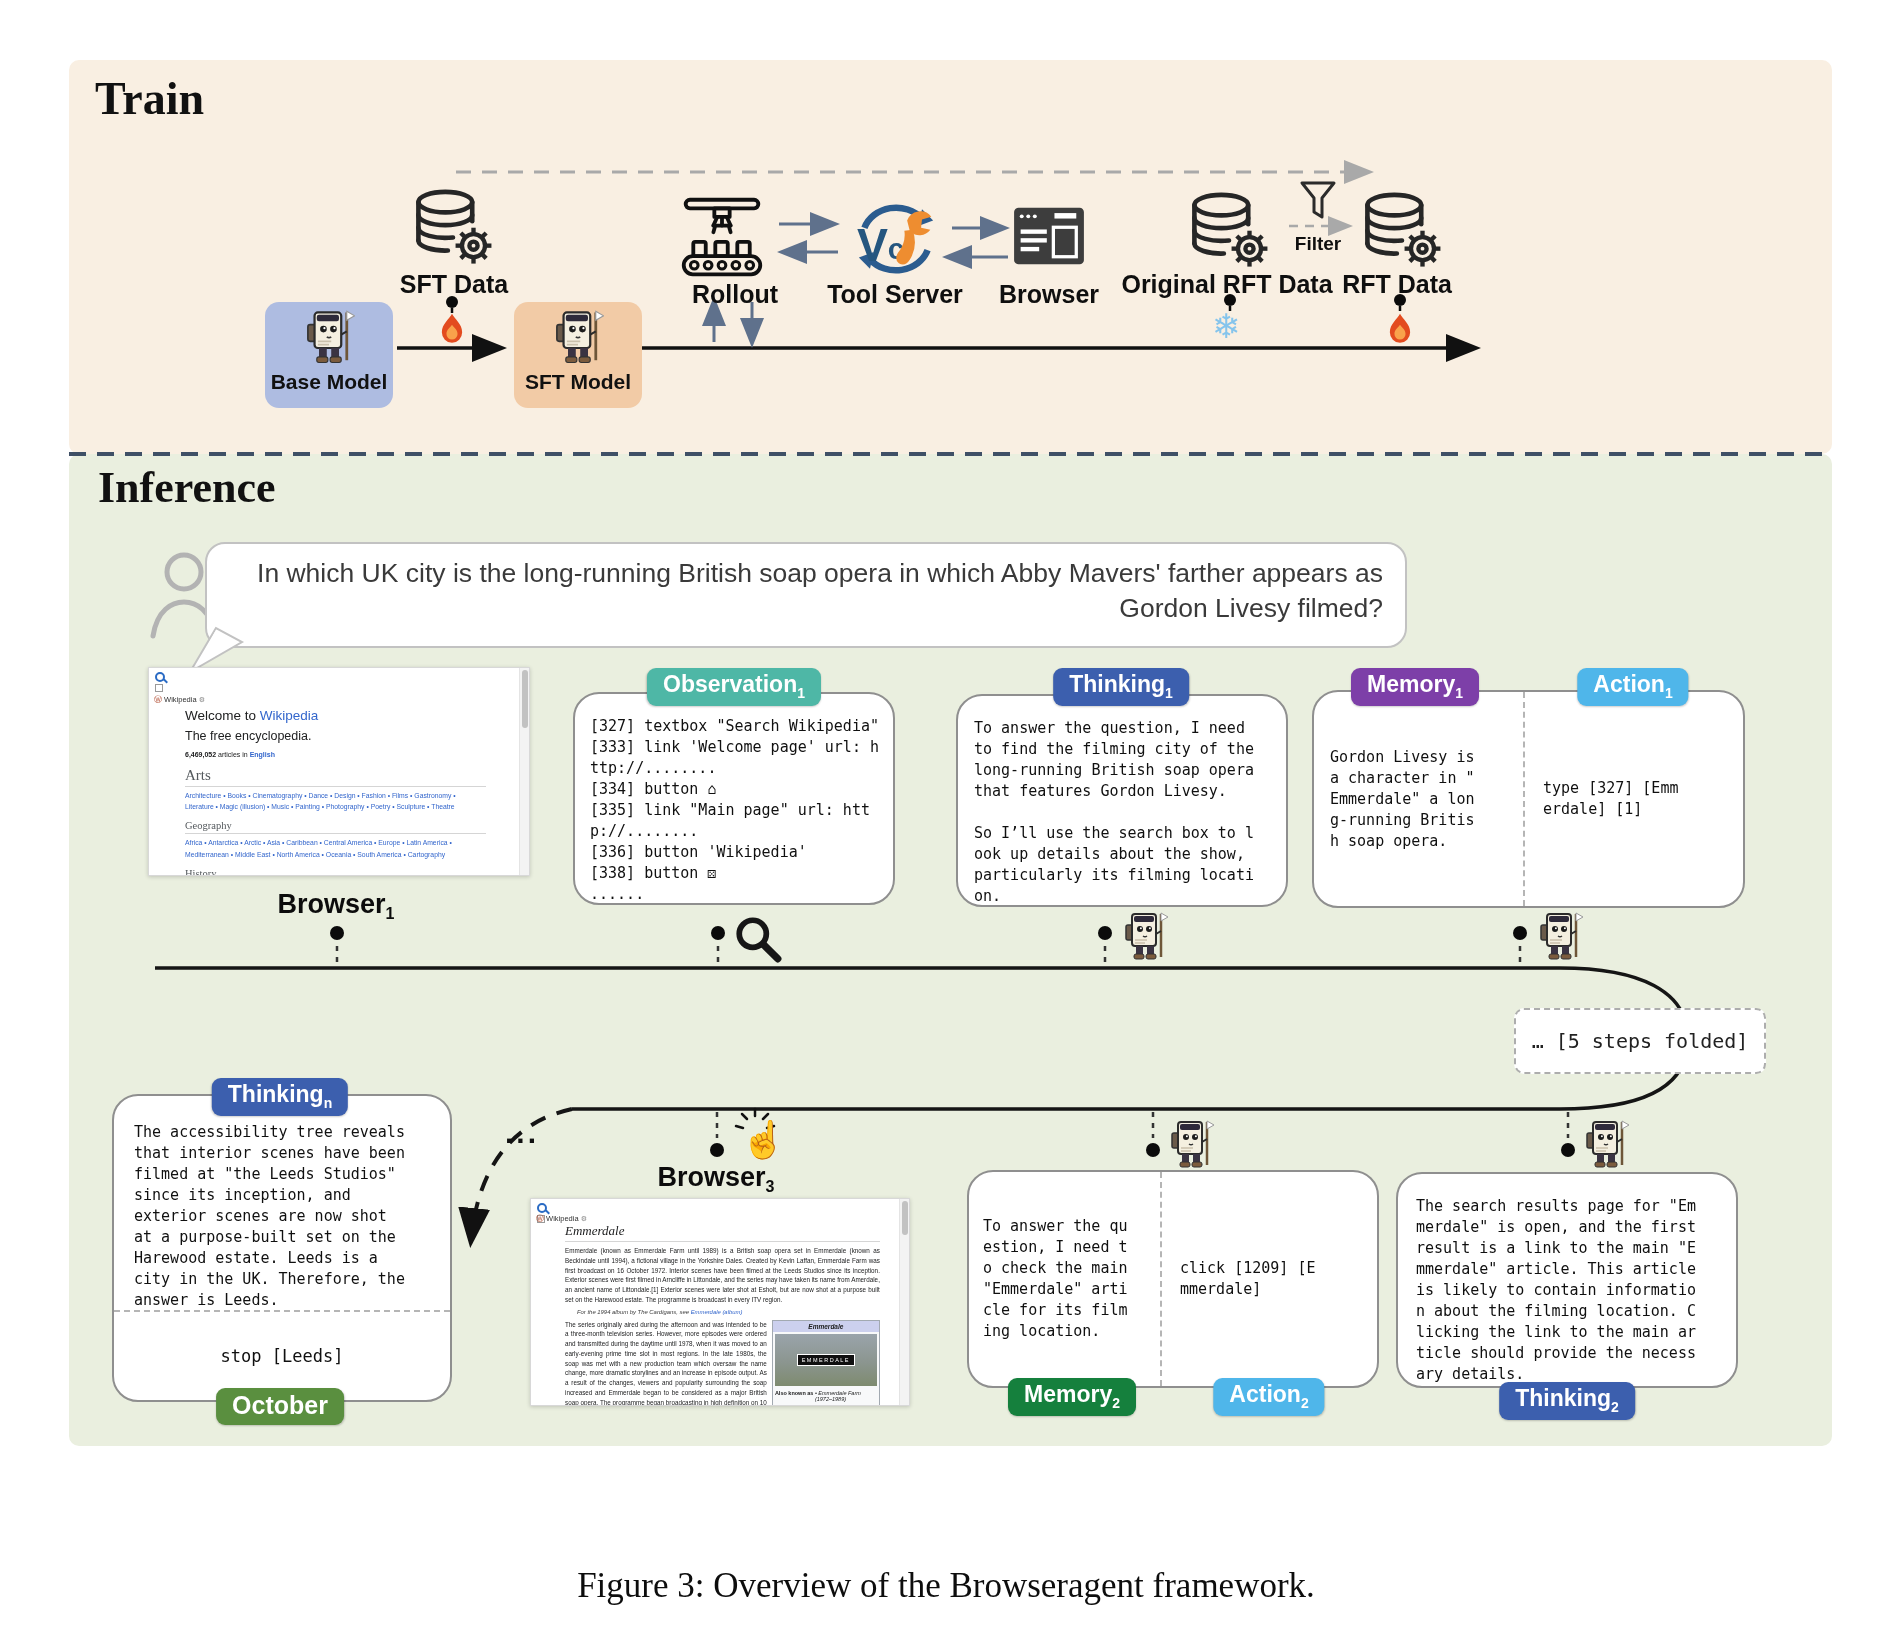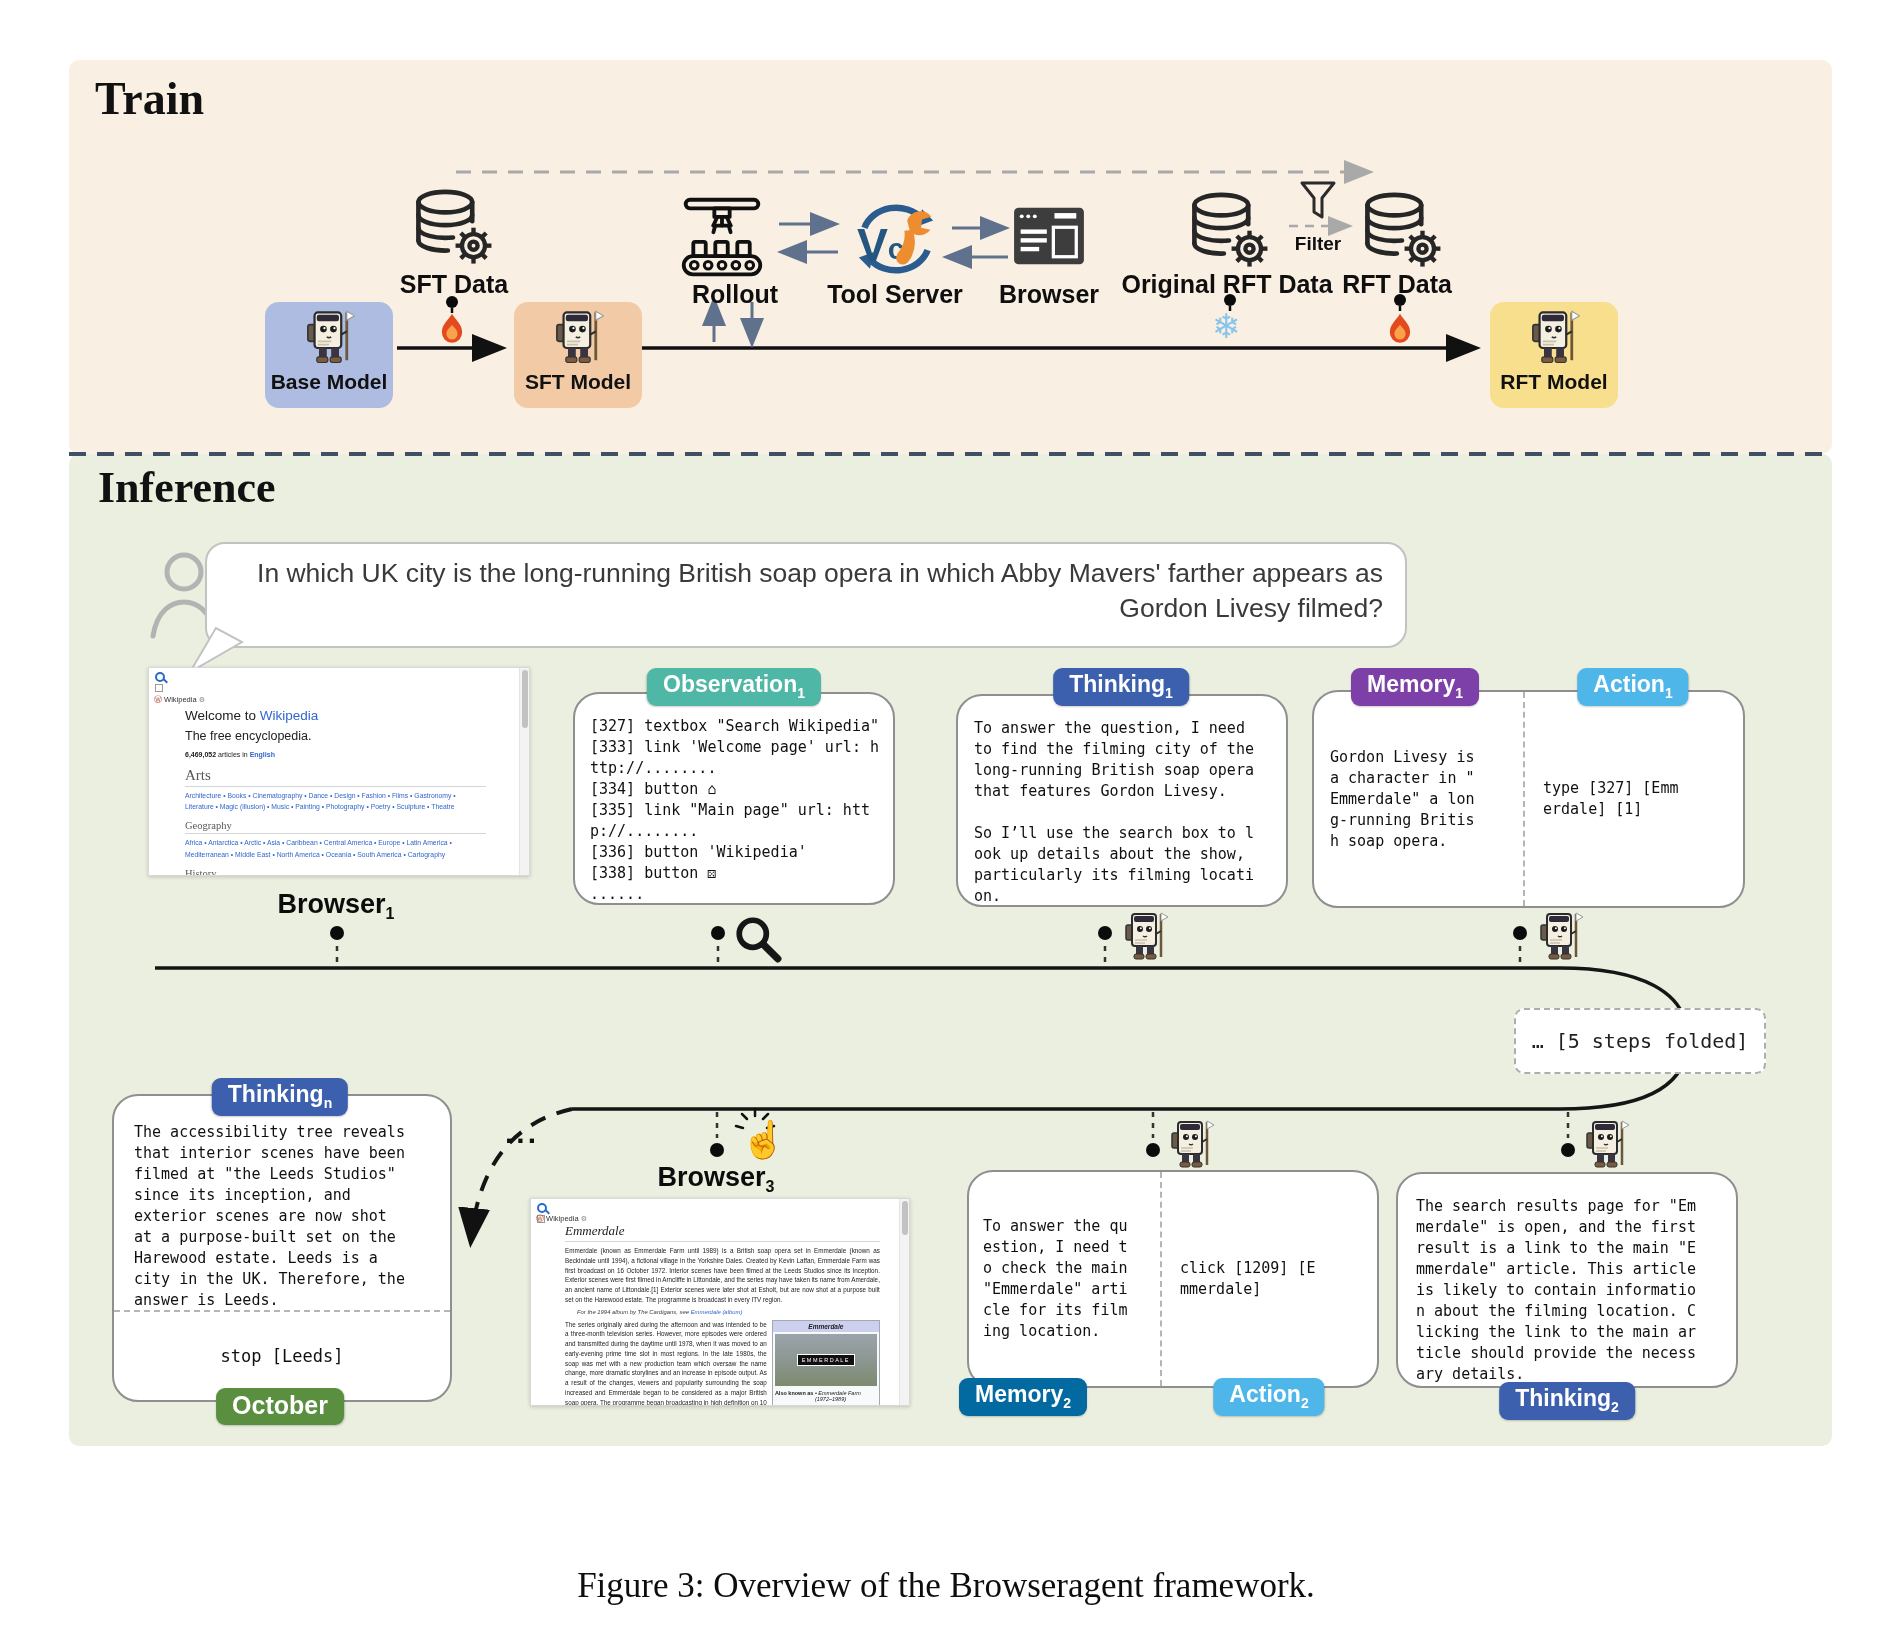--- a/index.html
+++ b/index.html
@@ -258,26 +258,20 @@
         <use href="#sym-robot"></use>
       </svg>
     <div class="clabel">Base Model</div>
   </div>
   <div class="card" style="left:514px;top:302px;background:#f2cba6;">
     <svg style="margin-top:6px;" width="52" height="60">
         <use href="#sym-robot"></use>
       </svg>
     <div class="clabel">SFT Model</div>
   </div>
-  <div class="card" style="left:1490px;top:302px;background:#f8df8e;">
-    <svg style="margin-top:6px;" width="52" height="60">
-        <use href="#sym-robot"></use>
-      </svg>
-    <div class="clabel">RFT Model</div>
-  </div>
 
   <svg class="z2" style="position:absolute;left:148px;top:546px;" width="72" height="94">
       <use href="#sym-person"></use>
     </svg>
 
   <div class="z2" style="position:absolute;left:205px;top:542px;width:1202px;height:106px;background:#fff;border:2px solid #c2c2c2;border-radius:20px;box-sizing:border-box;"></div>
   <svg class="z2" style="position:absolute;left:188px;top:626px;" width="60" height="52">
     <polygon points="28,2 2,46 54,16" fill="#fff" stroke="#c2c2c2" stroke-width="2"></polygon>
     <polygon points="28,4 8,40 50,16" fill="#fff" stroke="none"></polygon>
   </svg>
@@ -458,21 +452,21 @@
 o check the main
 "Emmerdale" arti
 cle for its film
 ing location.</div>
     </div>
     <div style="flex:1;display:flex;align-items:center;padding:0 8px 0 18px;">
       <div class="mono">click [1209] [E
 mmerdale]</div>
     </div>
   </div>
-  <div class="chip" style="left:1023px;top:1378px;background:#0369a1;">
+  <div class="chip" style="left:1072px;top:1378px;background:#15803d;">
     <span>Memory</span><sub>2</sub>
   </div>
   <div class="chip" style="left:1269px;top:1378px;background:#4fb6ea;">
     <span>Action</span><sub>2</sub>
   </div>
   <svg class="z2" style="position:absolute;left:1168px;top:1118px;" width="46" height="54">
       <use href="#sym-robot"></use>
     </svg>
 
   <div class="box" style="left:1396px;top:1172px;width:342px;height:216px;padding:22px 12px 0 18px;">

